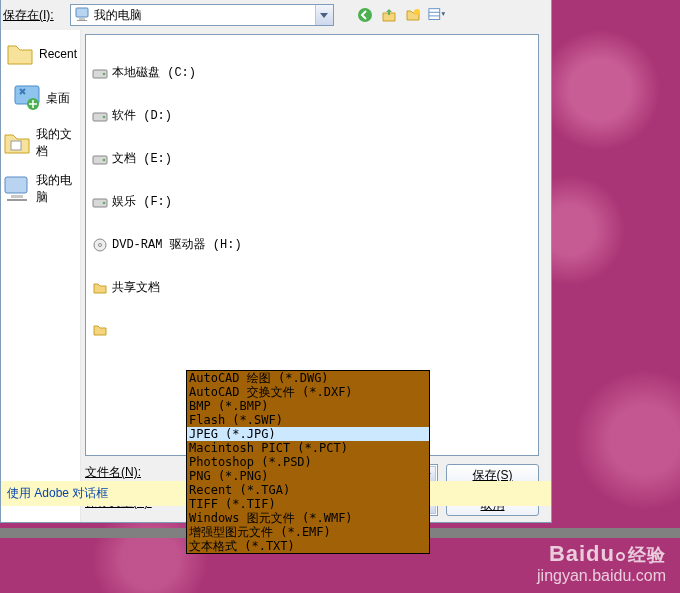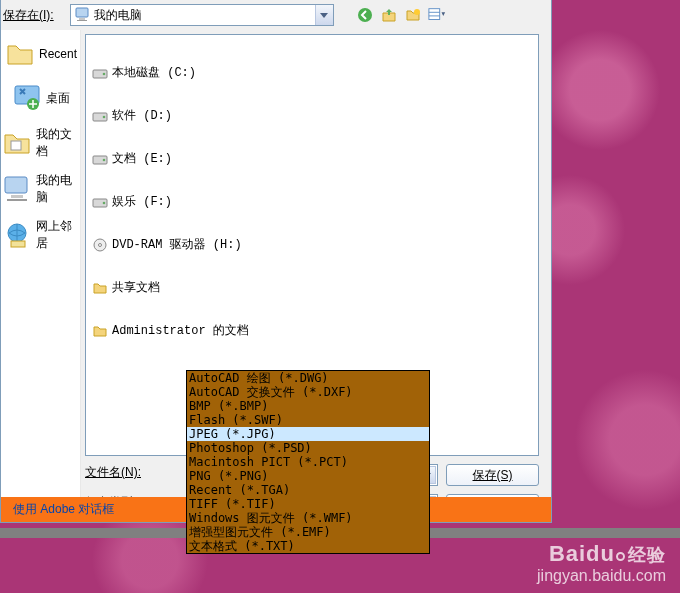--- a/index.html
+++ b/index.html
@@ -148,25 +148,25 @@
     }
     .dd-item {
       padding: 0 2px;
       line-height: 14px;
       cursor: pointer;
     }
     .dd-item.selected { background: #cce8ff; }
     .bottom-link {
       position: absolute;
       left: 0;
-      bottom: 0;
-      padding: 4px 12px;
+      bottom: 16px;
+      padding: 4px 6px;
       color: #0645ad;
       cursor: pointer;
-      background: #f97316;
+      background: #fef9c3;
       width: 100%;
     }
     .wallpaper {
       position: absolute;
       z-index: -1;
       left: 0; top: 0;
       width: 680px;
       height: 593px;
       background: #aa3576;
       background-image:
@@ -294,30 +294,20 @@
       <div class="sb-item">
         <span class="sb-icon">
             <svg width="32" height="32" viewBox="0 0 32 32">
               <rect x="4" y="4" width="22" height="16" rx="2" fill="#b8d4f0" stroke="#5a8bc4"></rect>
               <rect x="10" y="22" width="12" height="3" fill="#c8c8c8"></rect>
               <rect x="6" y="26" width="20" height="2" fill="#9a9a9a"></rect>
             </svg>
           </span>
         <span>我的电脑</span>
       </div>
-      <div class="sb-item">
-        <span class="sb-icon">
-            <svg width="32" height="32" viewBox="0 0 32 32">
-              <circle cx="16" cy="14" r="9" fill="#5bb0e8" stroke="#3a8bc4"></circle>
-              <path d="M8 14 Q16 8 24 14 M8 14 Q16 20 24 14 M16 5 L16 23" stroke="#3a8bc4" fill="none"></path>
-              <rect x="10" y="22" width="14" height="6" fill="#f2e29a" stroke="#c9a227"></rect>
-            </svg>
-          </span>
-        <span>网上邻居</span>
-      </div>
     </div>
 
     <div class="content-area">
       <div class="file-list" id="file-list">
           <div class="flist-item">
             <span class="fl-icon">
               <svg width="16" height="16" viewBox="0 0 16 16">
                 <rect x="1" y="5" width="14" height="8" rx="1" fill="#d8d8d8" stroke="#888"></rect>
                 <circle cx="12" cy="9" r="1.3" fill="#6a6"></circle>
               </svg>
@@ -367,21 +357,20 @@
               </svg>
             </span>
             <span>共享文档</span>
           </div>
           <div class="flist-item">
             <span class="fl-icon">
               <svg width="16" height="16" viewBox="0 0 16 16">
                 <path d="M2 4 L6 4 L8 6 L14 6 L14 13 L2 13 Z" fill="#f4d47c" stroke="#c9a227"></path>
               </svg>
             </span>
-            <span>Administrator 的文档</span>
           </div>
         </div>
 
       <div class="form-row">
         <span class="form-label">文件名(N):</span>
         <div class="form-input">
           <span>3</span>
           <div class="combo-btn">
               <svg width="8" height="5" viewBox="0 0 8 5">
                 <path d="M0 0 L8 0 L4 5 Z" fill="#4a6184"></path>
@@ -412,22 +401,22 @@
 
   <div class="bottom-link">使用 Adobe 对话框</div>
 </div>
 
 <div class="dropdown" id="dropdown">
     <div class="dd-item">AutoCAD 绘图 (*.DWG)</div>
     <div class="dd-item">AutoCAD 交换文件 (*.DXF)</div>
     <div class="dd-item">BMP (*.BMP)</div>
     <div class="dd-item">Flash (*.SWF)</div>
     <div class="dd-item selected">JPEG (*.JPG)</div>
+    <div class="dd-item">Macintosh PICT (*.PCT)</div>
     <div class="dd-item">Photoshop (*.PSD)</div>
-    <div class="dd-item">Macintosh PICT (*.PCT)</div>
     <div class="dd-item">PNG (*.PNG)</div>
     <div class="dd-item">Recent (*.TGA)</div>
     <div class="dd-item">TIFF (*.TIF)</div>
     <div class="dd-item">Windows 图元文件 (*.WMF)</div>
     <div class="dd-item">增强型图元文件 (*.EMF)</div>
     <div class="dd-item">文本格式 (*.TXT)</div>
   </div>
 
 <div class="watermark">
   <div class="brand"><span>Baidu</span><span class="ring"></span><span class="exp">经验</span></div>

